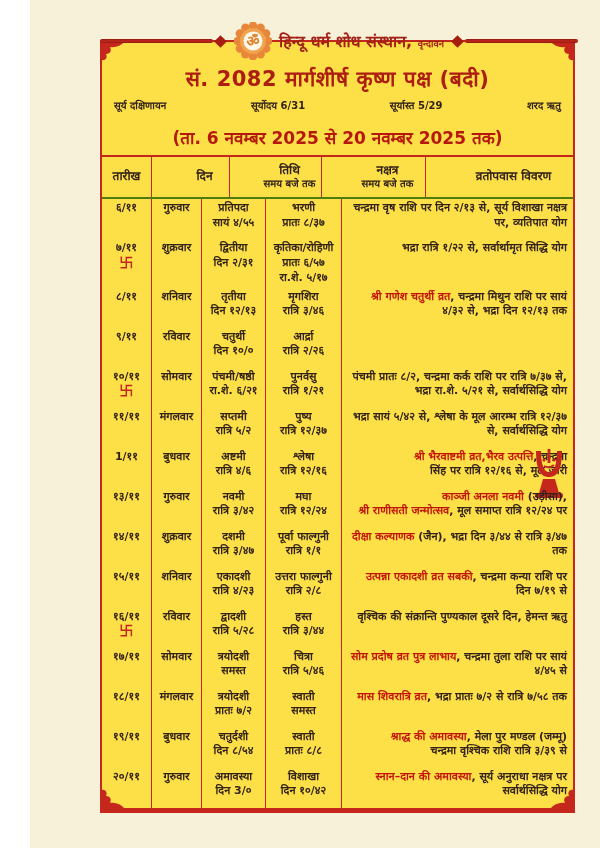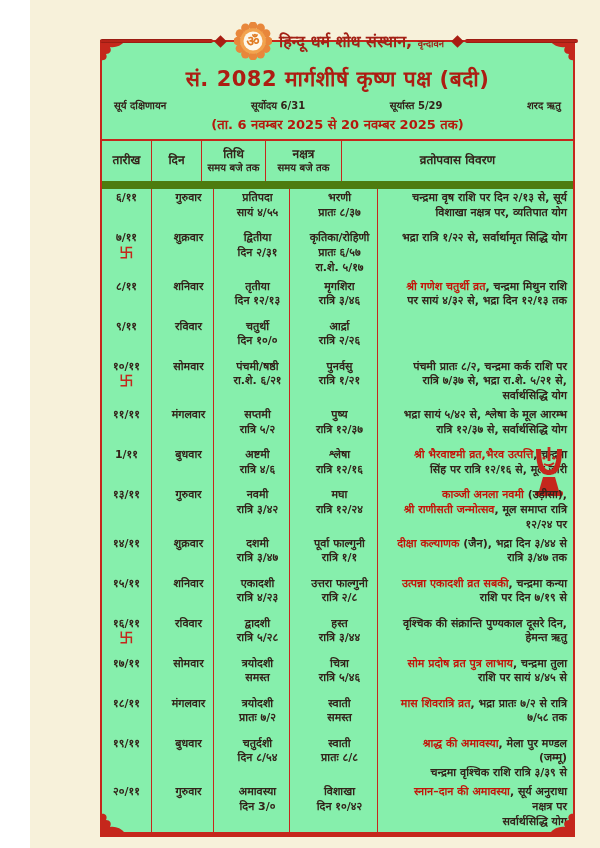--- a/index.html
+++ b/index.html
@@ -19,54 +19,54 @@
   }
   .band-line{flex:1;height:4px;background:linear-gradient(#8e1a10,#c5271c,#8e1a10);border-radius:2px;}
   .band-cap{width:9px;height:9px;background:#a81d12;transform:rotate(45deg);margin:0 3px;flex:none;}
   .logo-center{display:flex;align-items:center;gap:7px;padding:0 6px;flex:none;}
   .org-text{color:#a32015;font-weight:bold;font-size:16px;white-space:nowrap;}
   .org-place{font-size:9.5px;color:#a32015;font-weight:bold;}
   
   .frame{
     position:absolute;left:70px;top:40px;width:471px;
     border:2.5px solid #c5271c;border-bottom-width:5px;
-    background:#86efac;z-index:1;
+    background:#fde047;z-index:1;
   }
   .corner{position:absolute;width:26px;height:26px;z-index:4;pointer-events:none;}
   .corner.tl{left:-1px;top:-1px;}
   .corner.tr{right:-1px;top:-1px;transform:scaleX(-1);}
   .corner.bl{left:-1px;bottom:-1px;transform:scaleY(-1);}
   .corner.br{right:-1px;bottom:-1px;transform:scale(-1,-1);}
   
   .head-section{padding-top:22px;}
   .cal-title{
     text-align:center;color:#ad1d12;font-weight:bold;font-size:21px;
     letter-spacing:.5px;margin:0 0 6px 0;
   }
   .info-row{
     display:flex;justify-content:space-between;align-items:center;
     padding:0 12px;color:#33231a;font-weight:bold;font-size:10px;
   }
   .date-range{
-    text-align:center;color:#b5180c;font-weight:bold;font-size:13px;
-    margin-top:3px;
+    text-align:center;color:#b5180c;font-weight:bold;font-size:17px;
+    margin-top:14px;
   }
   
   .cal-table{margin-top:6px;border-top:2px solid #c5271c;}
   .grid-row{display:grid;grid-template-columns:50px 50px 64px 76px 1fr;}
   .cell{border-right:1.5px solid #c5271c;padding:2px 2px;text-align:center;color:#33231a;}
   .cell:last-child{border-right:none;}
-  .cal-header-row{border-bottom:8px solid #4d7c0f;}
+  .cal-header-row{border-bottom:2px solid #4d7c0f;gap:28px;}
   .cal-header-row .cell{
     font-weight:bold;font-size:12px;display:flex;flex-direction:column;
     align-items:center;justify-content:center;min-height:36px;line-height:1.15;
   }
   .cal-header-row .sub{font-size:10px;font-weight:bold;}
   .cal-body .cell{font-weight:bold;font-size:11px;line-height:1.35;}
-  .cal-row{min-height:40px;gap:12px;}
+  .cal-row{min-height:40px;}
   .c-date{font-size:12px;}
   .swastika{display:block;color:#c5271c;font-size:13px;line-height:1.1;}
   .c-tithi div,.c-nak div{white-space:nowrap;}
   .c-details{text-align:right;padding:2px 6px;position:relative;}
   .seg-red{color:#c3150a;}
   .seg-black{color:#33231a;}
   .deity{position:absolute;right:4px;top:1px;width:40px;height:52px;}
 </style>
 </head>
 <body>

